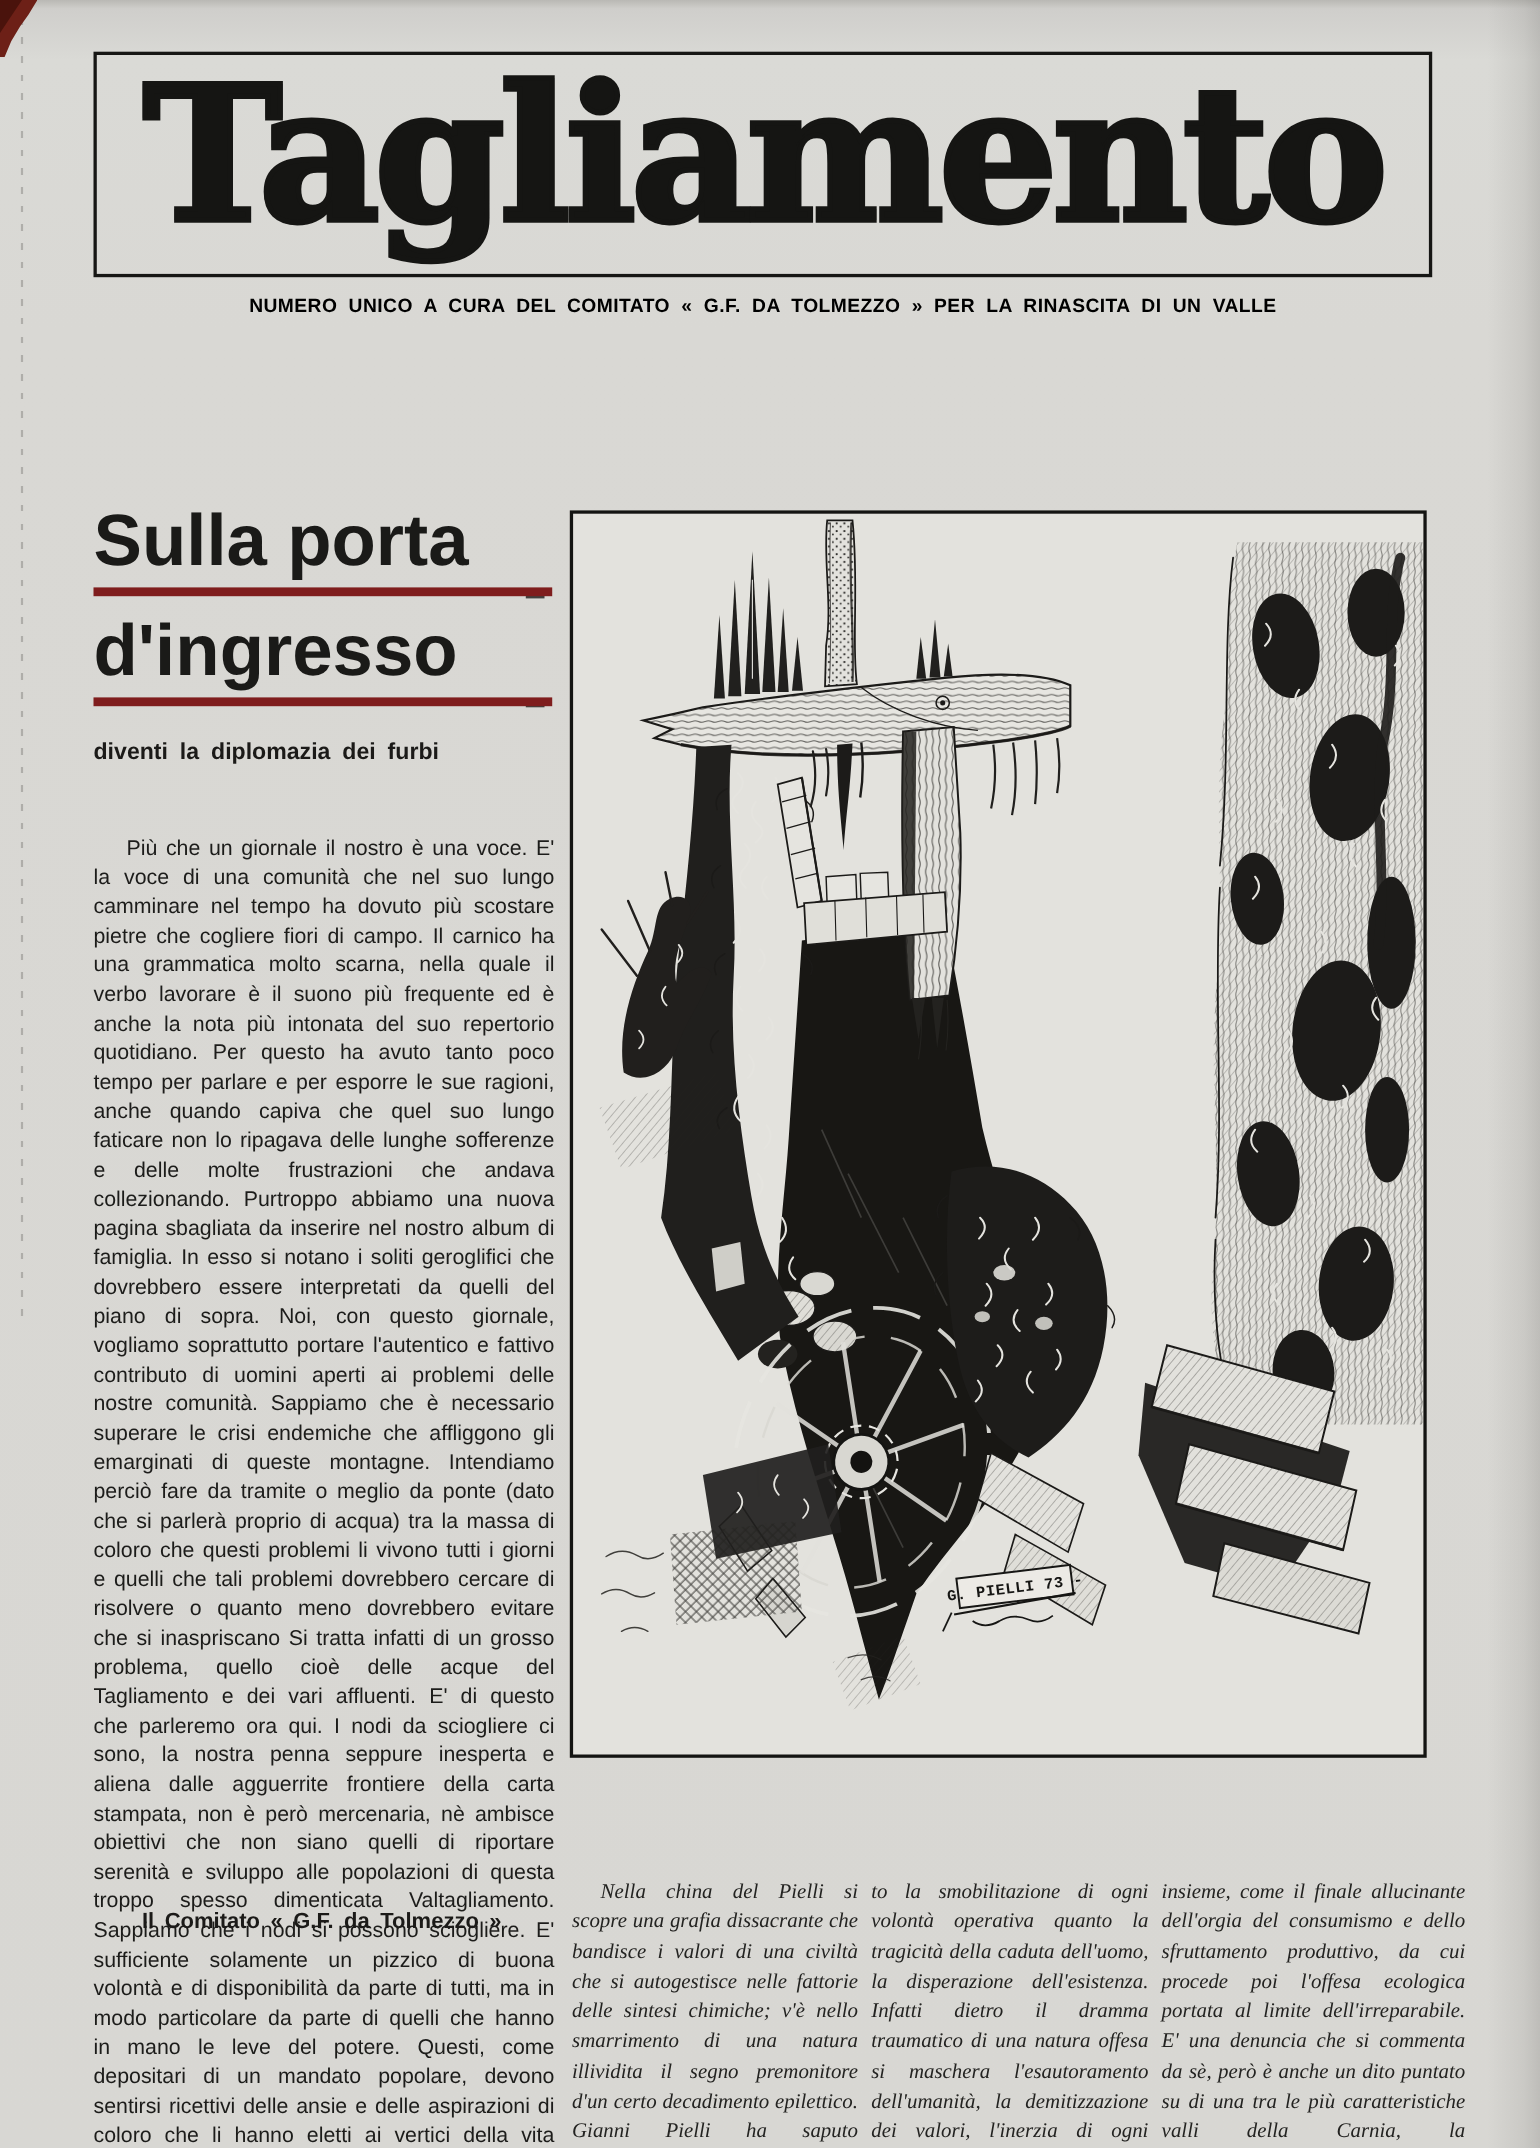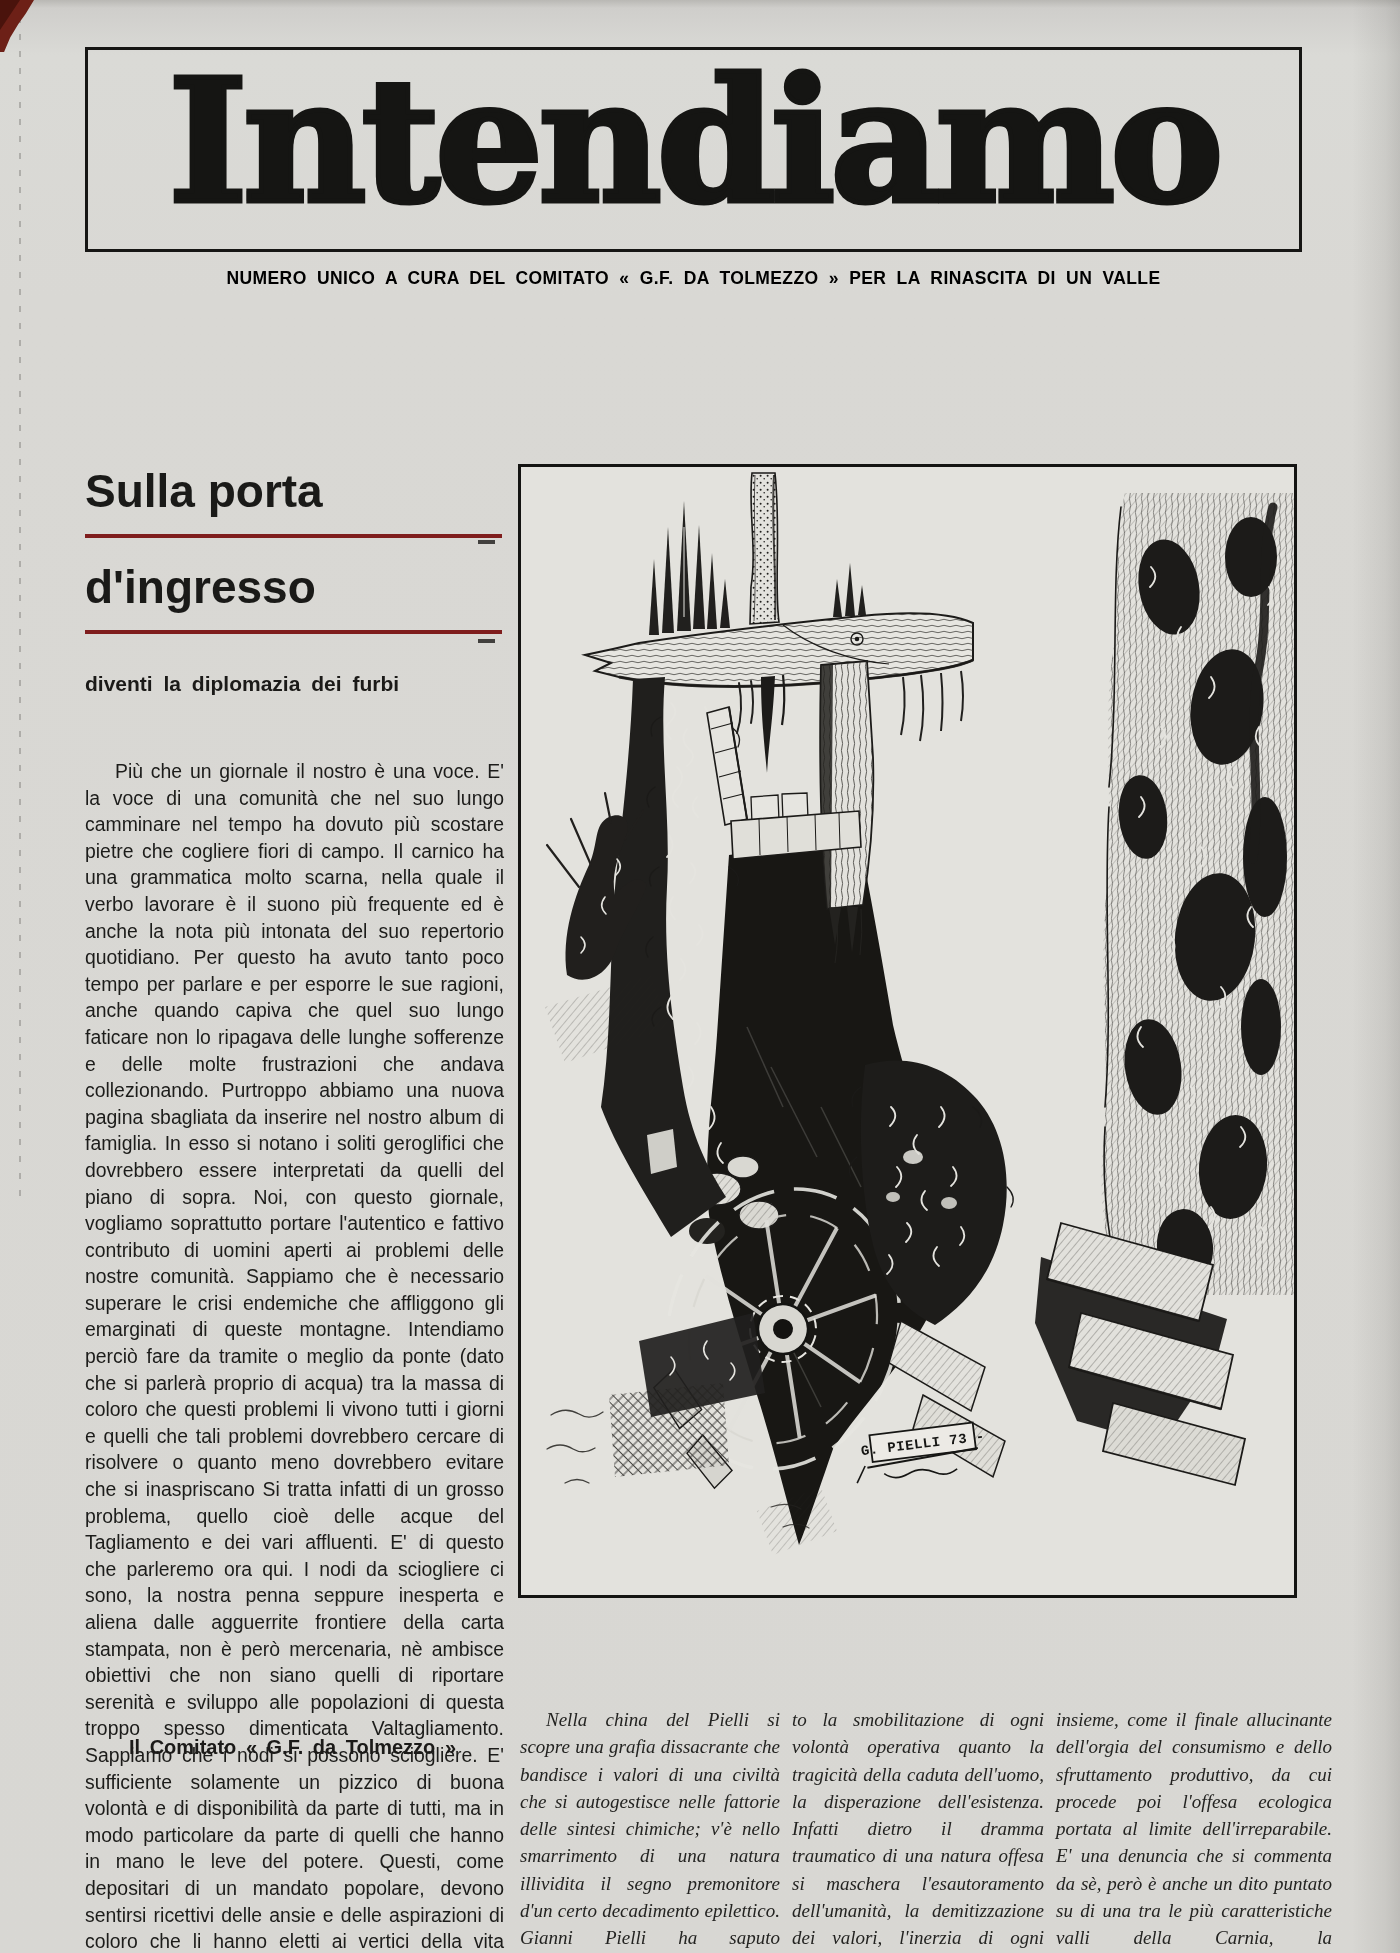--- a/index.html
+++ b/index.html
@@ -22,21 +22,21 @@
     border:3px solid #161614;box-sizing:border-box;display:flex;align-items:center;justify-content:center;}
   .masthead-title{
     font-family:"DejaVu Serif",serif;font-weight:bold;font-size:170px;line-height:1;
     letter-spacing:-5px;color:#151513;-webkit-text-stroke:5px #151513;
     text-shadow:2px 0 0 #151513,-2px 0 0 #151513,0 2px 0 #151513,0 -2px 0 #151513;
     margin-top:-18px;white-space:nowrap;}
   .masthead-sub{position:absolute;left:85px;top:268px;width:1217px;text-align:center;
     font-weight:bold;font-size:17.5px;letter-spacing:.4px;word-spacing:5px;color:#000000;}
 
   .headline{position:absolute;left:85px;top:454px;width:417px;font-weight:bold;color:#1a1a18;}
-  .hl-line{font-size:46px;line-height:74px;letter-spacing:0;border-bottom:4px solid #7f1d1d;
+  .hl-line{font-size:66px;line-height:74px;letter-spacing:0;border-bottom:8px solid #7f1d1d;
     padding-bottom:6px;margin-bottom:12px;white-space:nowrap;}
   .standfirst{position:absolute;left:85px;top:666px;width:417px;font-weight:bold;
     font-size:21px;line-height:35px;word-spacing:5px;color:#1b1a18;}
 
   .bodycopy{position:absolute;left:85px;top:758px;width:419px;font-size:19.4px;line-height:26.6px;
     text-align:justify;color:#1c1c1a;}
   .bodycopy p{margin:0;text-indent:30px;word-spacing:1.5px;hyphens:auto;}
   .signoff{position:absolute;left:85px;top:1736px;width:415px;text-align:center;
     font-weight:bold;font-size:20px;word-spacing:4px;color:#1b1a18;}
 
@@ -56,21 +56,21 @@
 <body>
 
 <div class="edge-shade"></div>
 <div class="crease"></div>
 <div class="corner-mark"></div>
 <div class="corner-mark-core"></div>
 <div class="regdash" style="left:478px;top:540px;"></div>
 <div class="regdash" style="left:478px;top:639px;"></div>
 
 <div class="masthead-box">
-  <div class="masthead-title">Intendiamo</div>
+  <div class="masthead-title">Tagliamento</div>
 </div>
 <div class="masthead-sub">NUMERO UNICO A CURA DEL COMITATO « G.F. DA TOLMEZZO » PER LA RINASCITA DI UN VALLE</div>
 
 <div class="headline">
   <div class="hl-line">Sulla porta</div>
   <div class="hl-line">d'ingresso</div>
 </div>
 
 <div class="standfirst">
   <div>diventi la diplomazia dei furbi</div>

